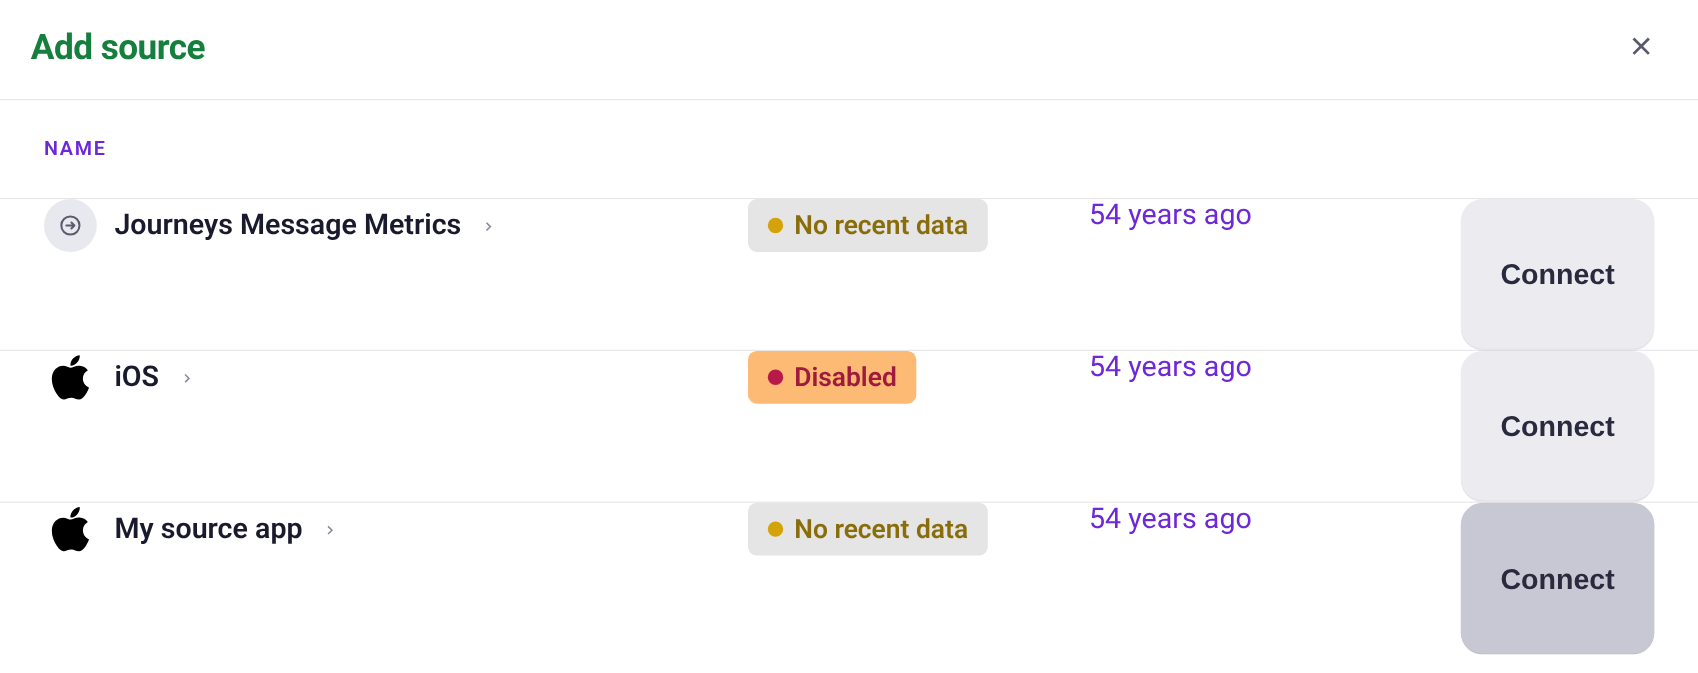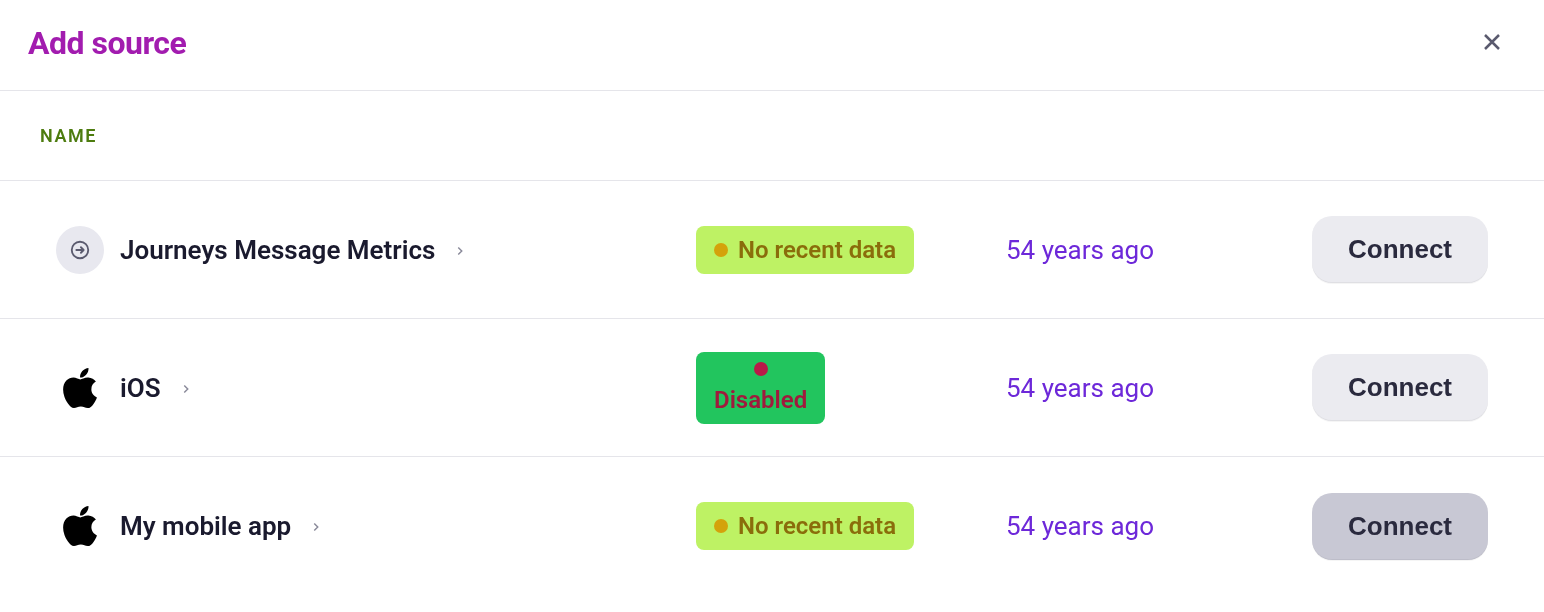--- a/index.html
+++ b/index.html
@@ -16,21 +16,21 @@
     .header {
       display: flex;
       justify-content: space-between;
       align-items: center;
       padding: 24px 36px 28px 28px;
       border-bottom: 1px solid #e5e5ea;
     }
     .header-title {
       font-size: 32px;
       font-weight: 700;
-      color: #a21caf;
+      color: #15803d;
       letter-spacing: -0.5px;
     }
     .close-btn {
       background: none;
       border: none;
       cursor: pointer;
       padding: 4px;
       display: flex;
       align-items: center;
       justify-content: center;
@@ -49,27 +49,26 @@
       border-bottom: 1px solid #e5e5ea;
     }
     .col-name { flex: 0 0 640px; }
     .col-status { flex: 0 0 310px; }
     .col-date { flex: 0 0 270px; }
     .col-action { flex: 1; display: flex; justify-content: flex-end; }
     .th {
       font-size: 18px;
       font-weight: 600;
       letter-spacing: 1.5px;
-      color: #4d7c0f;
+      color: #6d28d9;
       text-transform: uppercase;
     }
     .row {
       display: flex;
-      align-items: center;
-      padding: 0 56px;
+      padding: 0 40px;
       height: 138px;
       border-bottom: 1px solid #e5e5ea;
     }
     .row:last-child {
       border-bottom: none;
     }
     .name-cell {
       display: flex;
       align-items: center;
       gap: 16px;
@@ -129,30 +128,29 @@
       font-size: 24px;
       font-weight: 600;
     }
     .status-pill .dot {
       width: 14px;
       height: 14px;
       border-radius: 50%;
       flex-shrink: 0;
     }
     .status-warning {
-      background: #bef264;
+      background: #e5e5e5;
       color: #8a6d0b;
     }
     .status-warning .dot {
       background: #d4a20b;
     }
     .status-disabled {
-      background: #22c55e;
+      background: #fdba74;
       color: #a01a3d;
-      flex-direction: column;
     }
     .status-disabled .dot {
       background: #b81a48;
     }
     .date-text {
       font-size: 26px;
       color: #6d28d9;
     }
     .connect-btn {
       padding: 18px 36px;
@@ -239,21 +237,21 @@
       </div>
     </div>
     <div class="row">
       <div class="col-name">
         <div class="name-cell">
           <div class="icon-wrap apple-icon">
             <svg viewBox="0 0 384 512">
               <path d="M318.7 268.7c-.2-36.7 16.4-64.4 50-84.8-18.8-26.9-47.2-41.7-84.7-44.6-35.5-2.8-74.3 20.7-88.5 20.7-15 0-49.4-19.7-76.4-19.7C63.3 141.2 4 184.8 4 273.5q0 39.3 14.4 81.2c12.8 36.7 59 126.7 107.2 125.2 25.2-.6 43-17.9 75.8-17.9 31.8 0 48.3 17.9 76.4 17.9 48.6-.7 90.4-82.5 102.6-119.3-65.2-30.7-61.7-90-61.7-91.9zm-56.6-164.2c27.3-32.4 24.8-61.9 24-72.5-24.1 1.4-52 16.4-67.9 34.9-17.5 19.8-27.8 44.3-25.6 71.9 26.1 2 49.9-11.4 69.5-34.3z"></path>
             </svg>
           </div>
-          <span class="source-name">My mobile app</span>
+          <span class="source-name">My source app</span>
           <span class="chevron"><svg viewBox="0 0 24 24">
               <path d="M9 6 L15 12 L9 18"></path>
             </svg></span>
         </div>
       </div>
       <div class="col-status"><span class="status-pill status-warning">
           <span class="dot"></span>
           <span>No recent data</span>
         </span></div>
       <div class="col-date"><span class="date-text">54 years ago</span></div>

